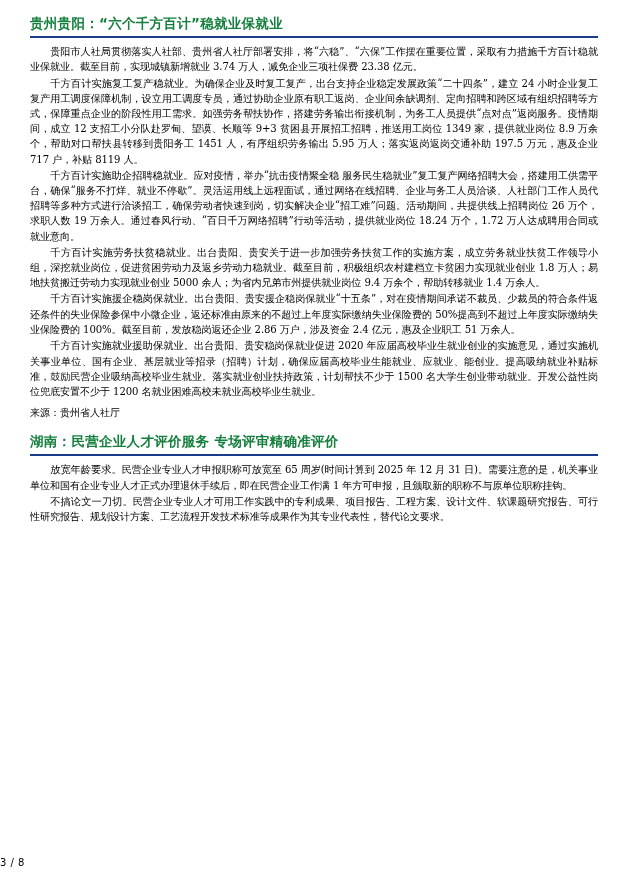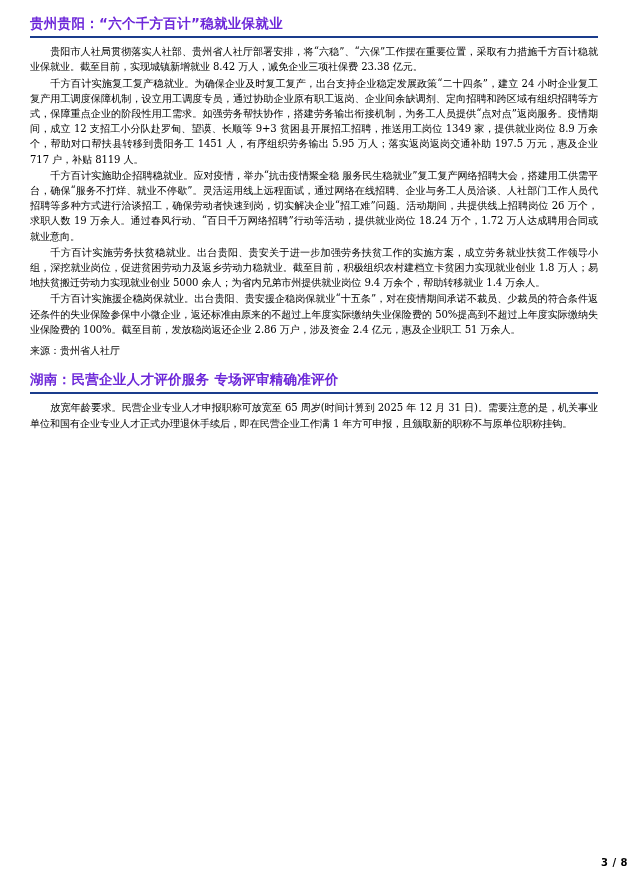--- a/index.html
+++ b/index.html
@@ -15,21 +15,21 @@
     padding: 14px 30px 10px 30px;
     position: relative;
     font-family: "DejaVu Serif", "Liberation Serif", serif;
     color: #000000;
     overflow: hidden;
   }
   .section-title {
     font-family: "DejaVu Sans", "Liberation Sans", sans-serif;
     font-weight: bold;
     font-size: 13.5px;
-    color: #6d28d9;
+    color: #15803d;
     letter-spacing: 0.3px;
     padding-bottom: 4px;
     border-bottom: 2px solid #1a3c8c;
     margin: 0 0 6px 0;
     line-height: 1.35;
   }
   .section-title.second {
     margin-top: 12px;
   }
   p.para {
@@ -50,50 +50,52 @@
     margin: 6px 0 0 0;
     font-size: 10px;
     text-align: left;
     line-height: 1.5;
   }
   .footer {
     position: absolute;
     left: 0;
     right: 0;
     bottom: 8px;
-    text-align: right;
+    text-align: left;
     font-family: "DejaVu Sans", "Liberation Sans", serif;
     font-size: 10px;
-    font-weight: bold;
+    font-weight: normal;
     letter-spacing: 0.5px;
   }
 </style>
 </head>
 <body>
 
 <div class="page">
 
   <h2 class="section-title">贵州贵阳：“六个千方百计”稳就业保就业</h2>
 
-  <p class="para"><span>贵阳市人社局贯彻落实人社部、贵州省人社厅部署安排，将“六稳”、“六保”工作摆在重要位置，采取有力措施千方百计稳就业保就业。截至目前，实现城镇新增就业 8.42 万人，减免企业三项社保费 23.38 亿元。</span></p>
+  <p class="para"><span>贵阳市人社局贯彻落实人社部、贵州省人社厅部署安排，将“六稳”、“六保”工作摆在重要位置，采取有力措施千方百计稳就业保就业。截至目前，实现城镇新增就业 3.74 万人，减免企业三项社保费 23.38 亿元。</span></p>
 
   <p class="para"><span class="lead">千方百计实施复工复产稳就业。</span><span>为确保企业及时复工复产，出台支持企业稳定发展政策“二十四条”，建立 24 小时企业复工复产用工调度保障机制，设立用工调度专员，通过协助企业原有职工返岗、企业间余缺调剂、定向招聘和跨区域有组织招聘等方式，保障重点企业的阶段性用工需求。如强劳务帮扶协作，搭建劳务输出衔接机制，为务工人员提供“点对点”返岗服务。疫情期间，成立 12 支招工小分队赴罗甸、望谟、长顺等 9+3 贫困县开展招工招聘，推送用工岗位 1349 家，提供就业岗位 8.9 万余个，帮助对口帮扶县转移到贵阳务工 1451 人，有序组织劳务输出 5.95 万人；落实返岗返岗交通补助 197.5 万元，惠及企业 717 户，补贴 8119 人。</span></p>
 
   <p class="para"><span class="lead">千方百计实施助企招聘稳就业。</span><span>应对疫情，举办“抗击疫情聚全稳 服务民生稳就业”复工复产网络招聘大会，搭建用工供需平台，确保“服务不打烊、就业不停歇”。灵活运用线上远程面试，通过网络在线招聘、企业与务工人员洽谈、人社部门工作人员代招聘等多种方式进行洽谈招工，确保劳动者快速到岗，切实解决企业“招工难”问题。活动期间，共提供线上招聘岗位 26 万个，求职人数 19 万余人。通过春风行动、“百日千万网络招聘”行动等活动，提供就业岗位 18.24 万个，1.72 万人达成聘用合同或就业意向。</span></p>
 
   <p class="para"><span class="lead">千方百计实施劳务扶贫稳就业。</span><span>出台贵阳、贵安关于进一步加强劳务扶贫工作的实施方案，成立劳务就业扶贫工作领导小组，深挖就业岗位，促进贫困劳动力及返乡劳动力稳就业。截至目前，积极组织农村建档立卡贫困力实现就业创业 1.8 万人；易地扶贫搬迁劳动力实现就业创业 5000 余人；为省内兄弟市州提供就业岗位 9.4 万余个，帮助转移就业 1.4 万余人。</span></p>
 
 
   <p class="para"><span class="lead">千方百计实施援企稳岗保就业。</span><span>出台贵阳、贵安援企稳岗保就业“十五条”，对在疫情期间承诺不裁员、少裁员的符合条件返还条件的失业保险参保中小微企业，返还标准由原来的不超过上年度实际缴纳失业保险费的 50%提高到不超过上年度实际缴纳失业保险费的 100%。截至目前，发放稳岗返还企业 2.86 万户，涉及资金 2.4 亿元，惠及企业职工 51 万余人。</span></p>
 
+  <p class="para"><span class="lead">千方百计实施就业援助保就业。</span><span>出台贵阳、贵安稳岗保就业促进 2020 年应届高校毕业生就业创业的实施意见，通过实施机关事业单位、国有企业、基层就业等招录（招聘）计划，确保应届高校毕业生能就业、应就业、能创业。提高吸纳就业补贴标准，鼓励民营企业吸纳高校毕业生就业。落实就业创业扶持政策，计划帮扶不少于 1500 名大学生创业带动就业。开发公益性岗位兜底安置不少于 1200 名就业困难高校未就业高校毕业生就业。</span></p>
 
   <p class="source">来源：贵州省人社厅</p>
 
   <h2 class="section-title second">湖南：民营企业人才评价服务  专场评审精确准评价</h2>
 
 
 
 
   <p class="para"><span class="lead">放宽年龄要求。</span><span>民营企业专业人才申报职称可放宽至 65 周岁(时间计算到 2025 年 12 月 31 日)。需要注意的是，机关事业单位和国有企业专业人才正式办理退休手续后，即在民营企业工作满 1 年方可申报，且颁取新的职称不与原单位职称挂钩。</span></p>
 
+  <p class="para"><span class="lead">不搞论文一刀切。</span><span>民营企业专业人才可用工作实践中的专利成果、项目报告、工程方案、设计文件、软课题研究报告、可行性研究报告、规划设计方案、工艺流程开发技术标准等成果作为其专业代表性，替代论文要求。</span></p>
 
   <div class="footer">3 / 8</div>
 </div>
 
 </body></html>

